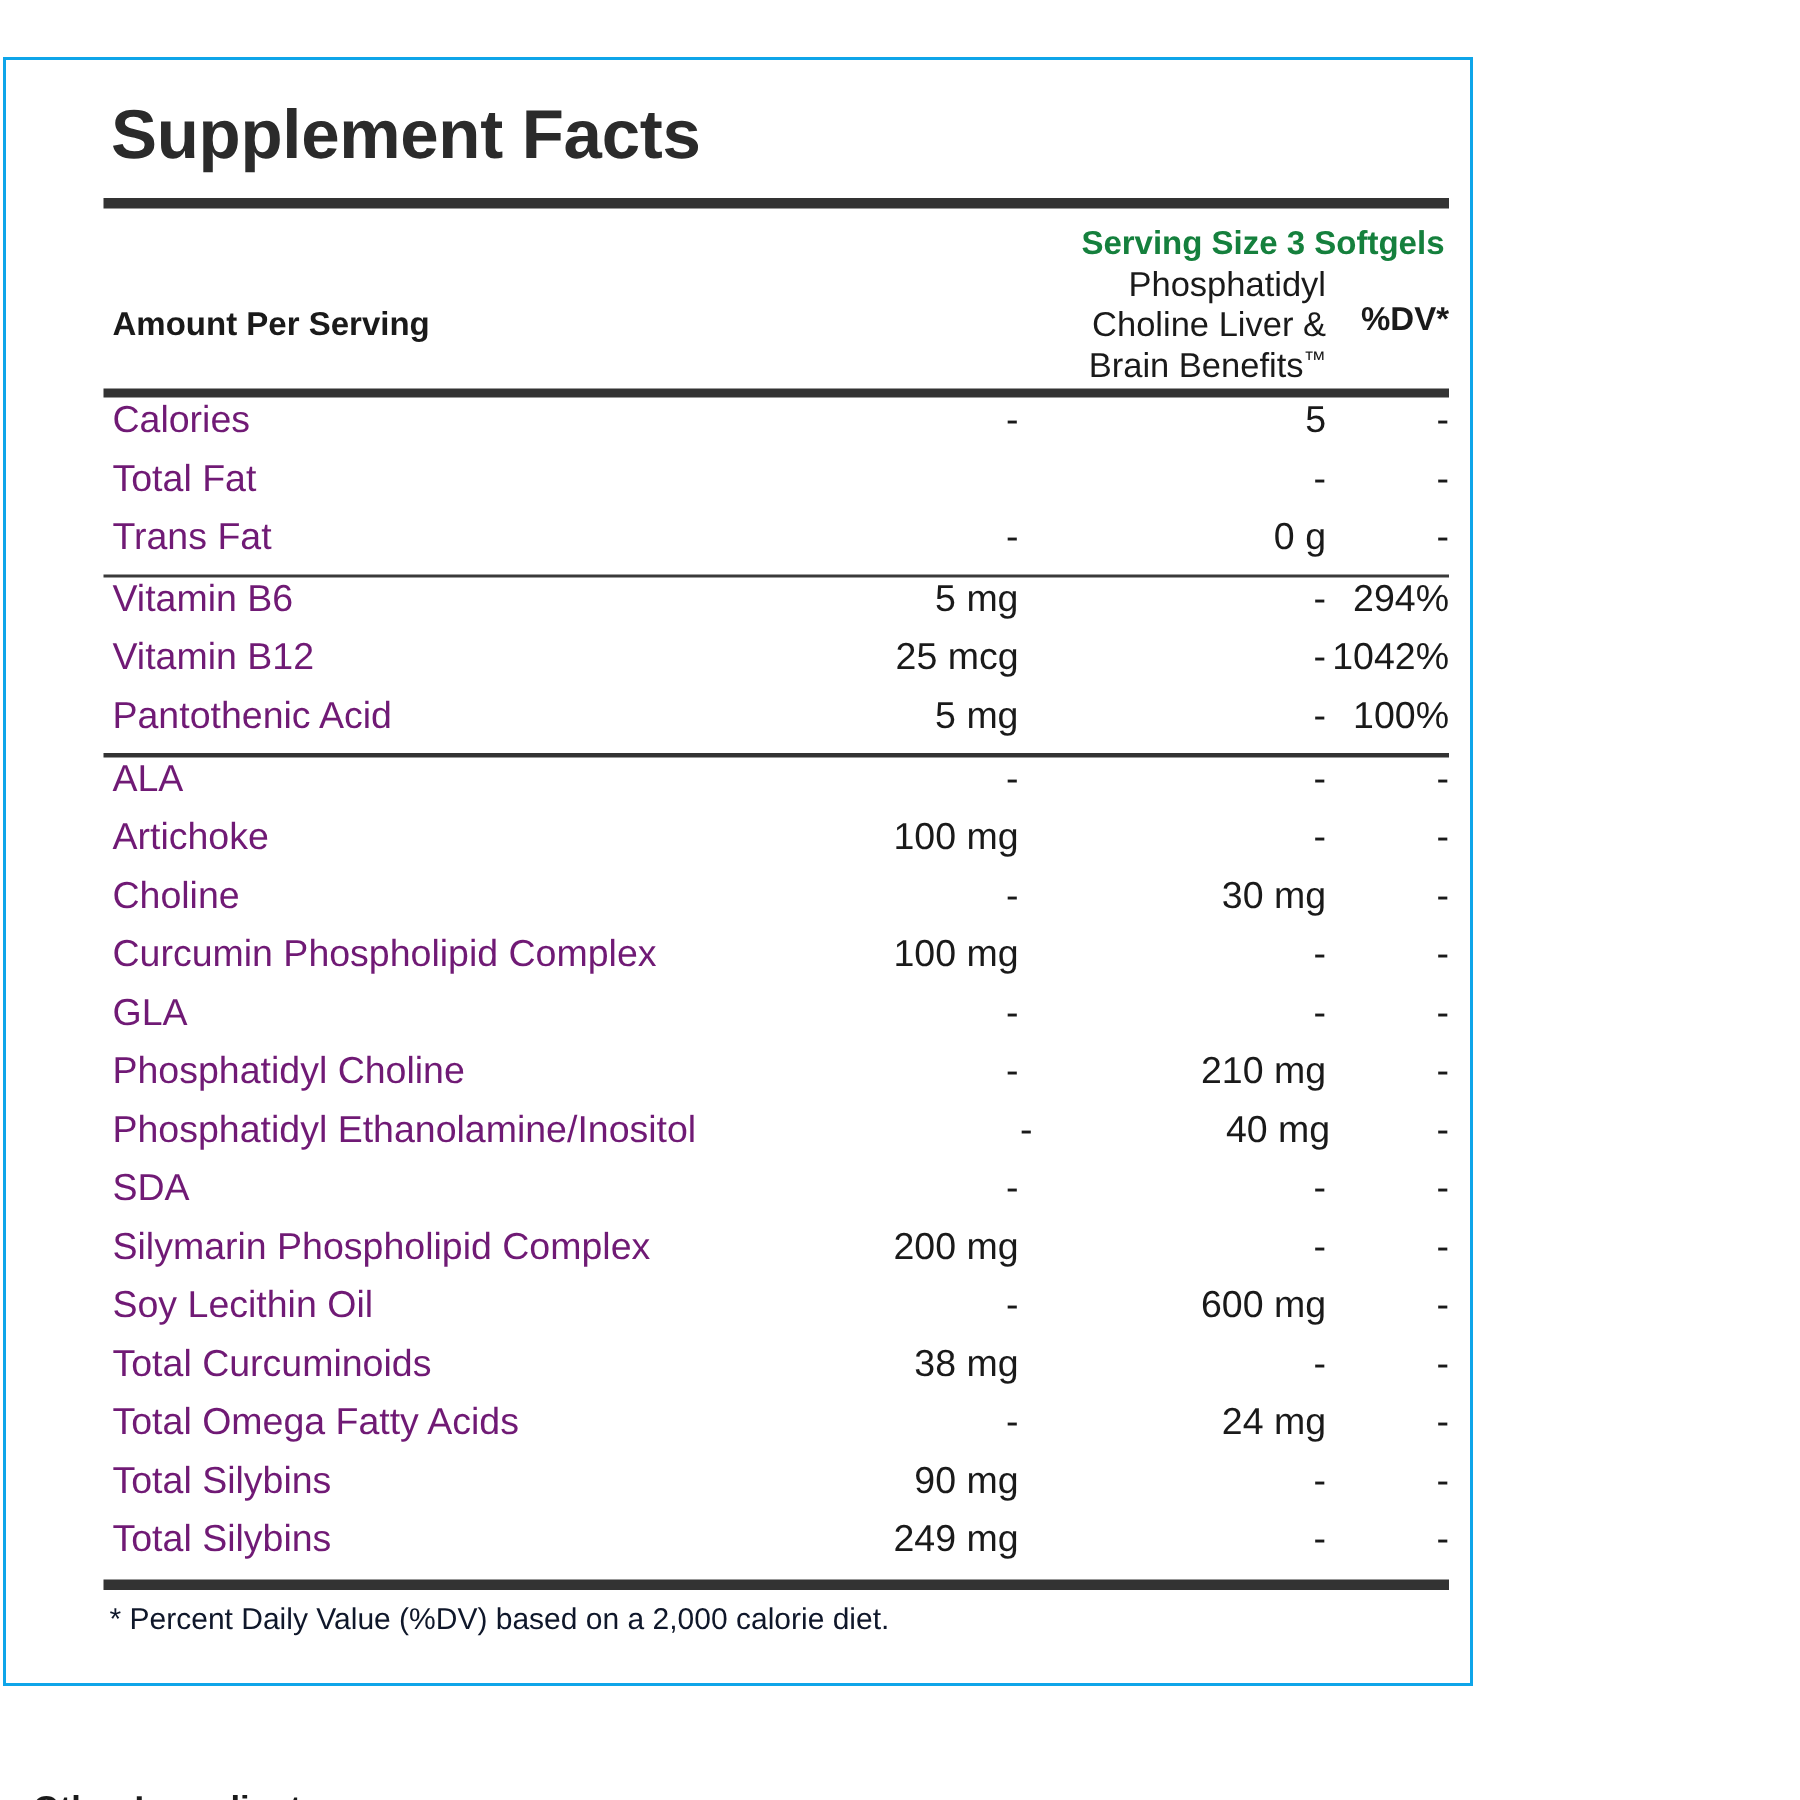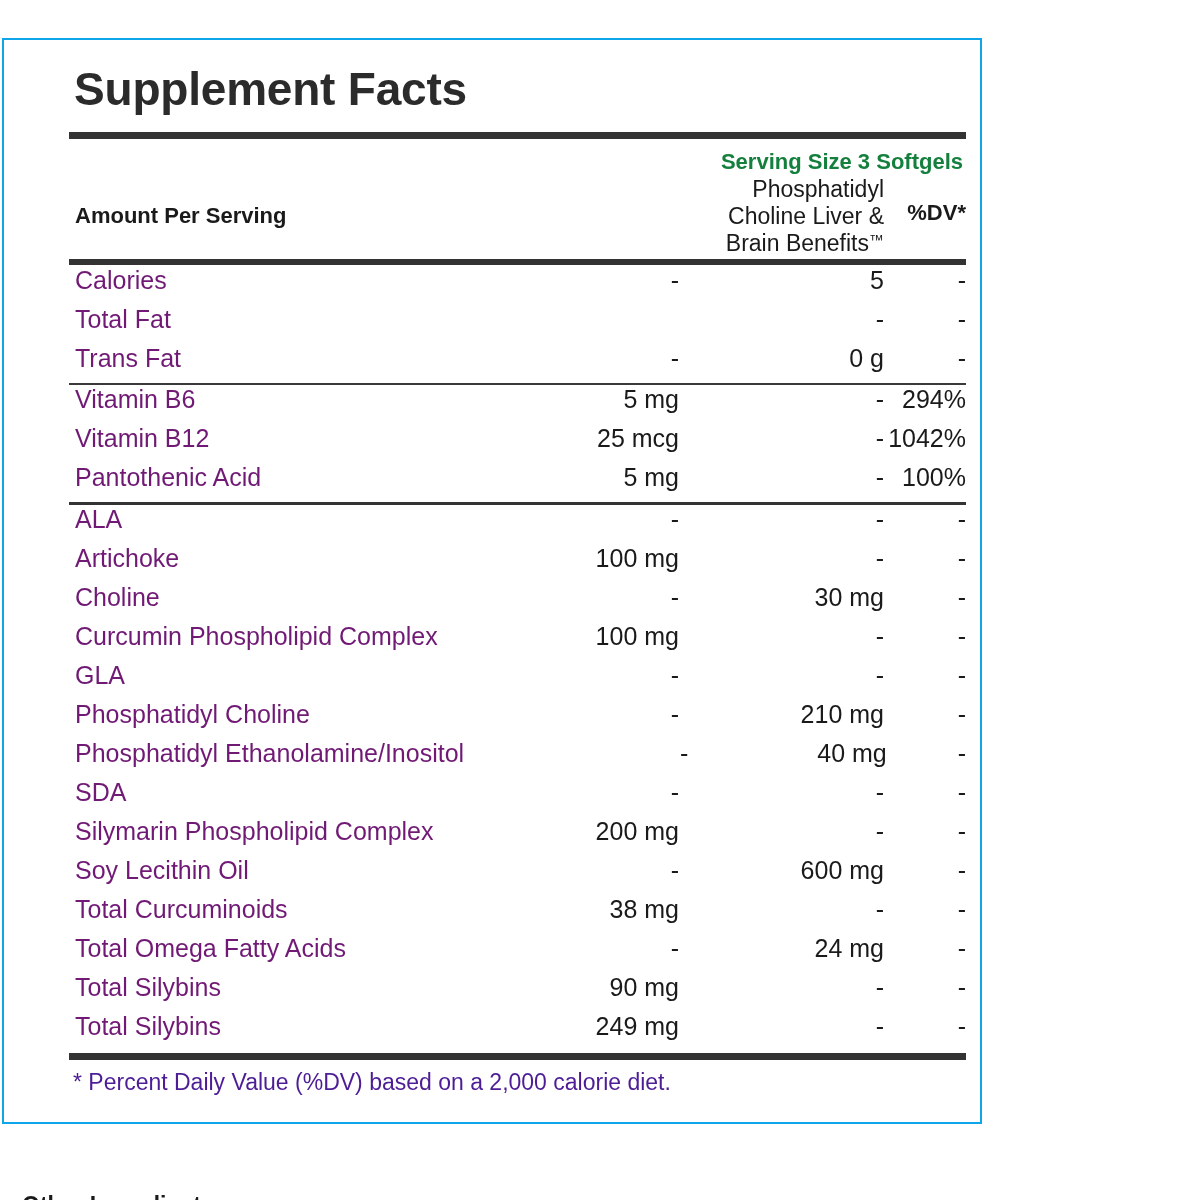--- a/index.html
+++ b/index.html
@@ -132,24 +132,24 @@
   .fval.c2 { width: 197px; padding-left: 8px; }
   .fval.c3 { width: 82px; }
 
   
   .foot-rule {
     height: 7px;
     background: #333333;
     margin-top: 2px;
   }
   .footnote {
-    font-size: 23px;
+    font-size: 20px;
     padding-top: 9px;
     padding-left: 4px;
-    color: #4c1d95;
+    color: #0f172a;
     white-space: nowrap;
   }
 
   
   .other-ing {
     position: absolute;
     left: 22px;
     top: 1192px;
     font-size: 23px;
     font-weight: bold;

